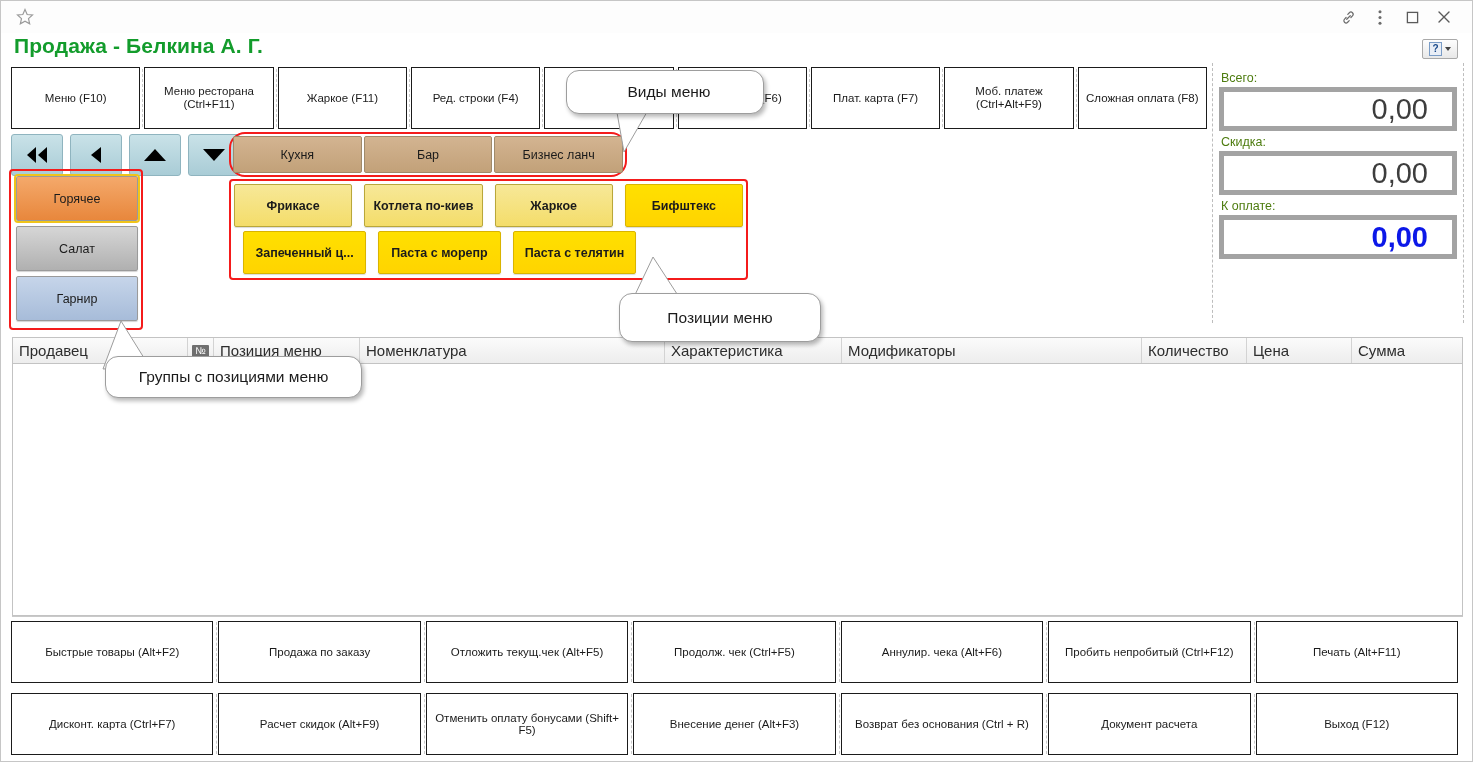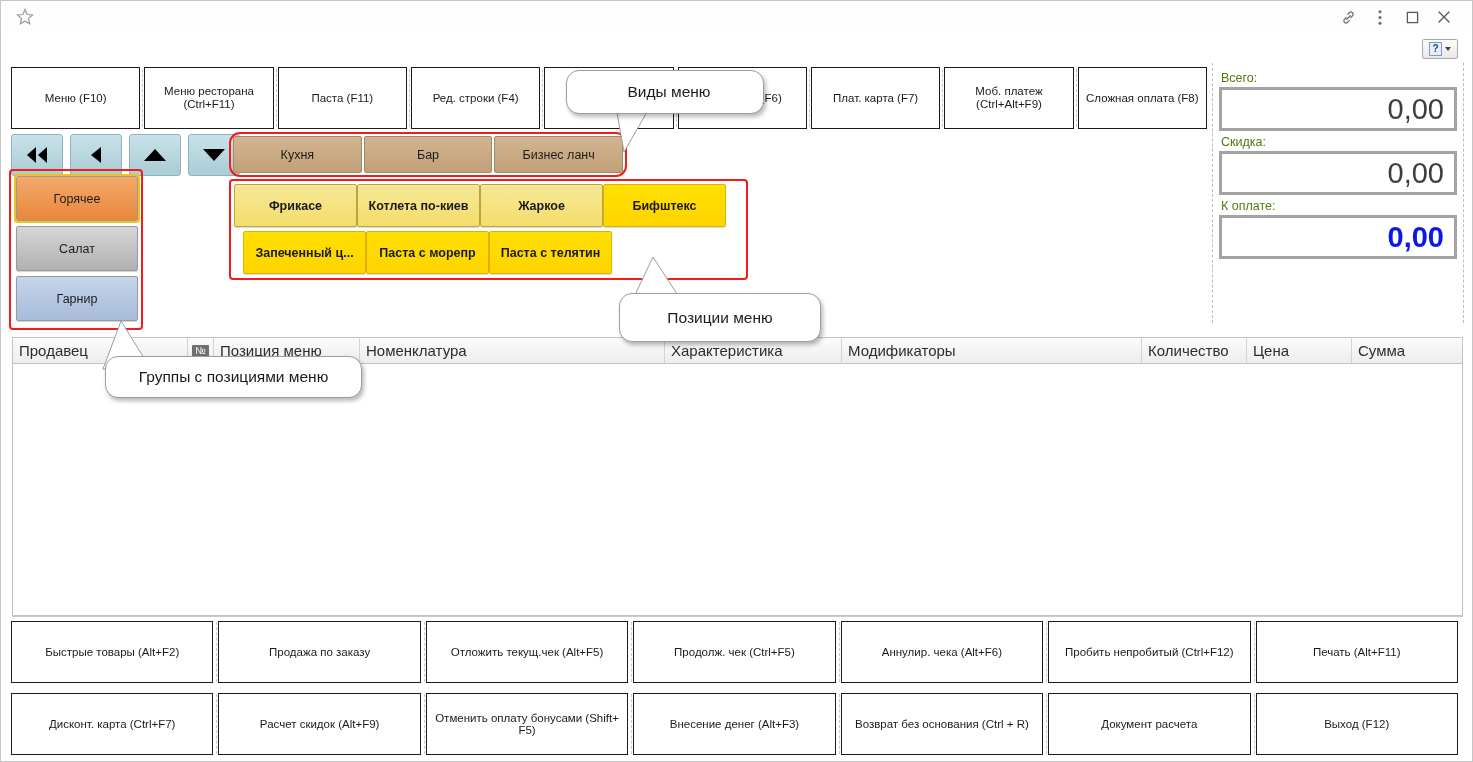--- a/index.html
+++ b/index.html
@@ -70,23 +70,23 @@
   }
 
   
   .totals {
     position:absolute; left:1211px; top:62px; width:252px; height:260px;
     border-left:1px dashed #bdbdbd; border-right:1px dashed #bdbdbd;
     padding:4px 6px 0 6px;
   }
   .tot-label { font-size:12.5px; color:#4d7c0f; margin:4px 0 2px 2px; }
   .tot-box {
-    height:44px; border:3px solid #a3a3a3; background:#fff;
+    height:44px; border:5px solid #a3a3a3; background:#fff;
     display:flex; align-items:center; justify-content:flex-end;
-    padding-right:10px;
+    padding-right:24px;
     font-size:29px; color:#3d3d3d; font-weight:normal;
   }
   .tot-box.pay { color:#0c18e8; font-weight:bold; }
 
   
   .navrow { position:absolute; left:10px; top:133px; display:flex; gap:7px; }
   .nav-btn {
     width:52px; height:42px;
     background:linear-gradient(#c9e2e8,#a9ccd6);
     border:1px solid #8fb4bf; border-radius:3px;
@@ -106,37 +106,37 @@
     font-size:12.5px; color:#1b1b1b;
     box-shadow:0 1px 1px rgba(0,0,0,.18);
   }
   .grp-hot { background:linear-gradient(#f4a96b,#e8873c); outline:2px solid #f0c419; outline-offset:0px; }
   .grp-salad { background:linear-gradient(#d6d6d6,#b0b0b0); }
   .grp-garnir { background:linear-gradient(#c6d5ea,#a7bcd9); margin-bottom:0; }
 
   
   .kinds-wrap {
     position:absolute; left:228px; top:131px; width:398px; height:45px;
-    border:2px solid #f41b1b; border-radius:11px;
+    border:2px solid #f41b1b; border-radius:16px;
     padding:2px; display:flex; gap:2px;
   }
   .kind-btn {
     flex:1 1 0; border:1px solid #a08a6b; border-radius:2px;
     background:linear-gradient(#d3b491,#c2a179);
     display:flex; align-items:center; justify-content:center;
     font-size:12.5px; color:#1b1b1b;
   }
 
   
   .pos-wrap {
     position:absolute; left:228px; top:178px; width:519px; height:101px;
     border:2px solid #f41b1b; border-radius:4px;
     padding:3px;
   }
-  .pos-row { display:flex; gap:0; margin-bottom:4px; }
+  .pos-row { display:flex; gap:12px; margin-bottom:4px; }
   .pos-row:last-child { margin-bottom:0;padding-left:9px; }
   .pos-btn {
     width:123px; height:43px;
     border:1px solid #b9a73a; border-radius:2px;
     display:flex; align-items:center; justify-content:center;
     font-size:12.5px; font-weight:bold; color:#1b1b1b;
     box-shadow:0 1px 1px rgba(0,0,0,.15);
     overflow:hidden; white-space:nowrap;
   }
   .pale { background:linear-gradient(#f7e898,#f4dd6a); }
@@ -220,36 +220,37 @@
           </svg>
       </div>
       <div class="win-btn">
         <svg width="14" height="14" viewBox="0 0 14 14" fill="none" stroke="#5a5a5a" stroke-width="1.4" stroke-linecap="round">
             <path d="M2 2 L12 12 M12 2 L2 12"></path>
           </svg>
       </div>
     </div>
   </div>
 
+  <div class="doctitle">Продажа - Белкина А. Г.</div>
 
   <div class="help-btn">
     <div class="help-q">?</div>
     <div class="help-car"></div>
   </div>
 
   <div class="toolbar">
     <div class="tb-cell">
         <div class="tb-btn">Меню (F10)</div>
       </div>
     <div class="tb-cell">
         <div class="tb-btn">Меню ресторана
 (Ctrl+F11)</div>
       </div>
     <div class="tb-cell">
-        <div class="tb-btn">Паста (F11)</div>
+        <div class="tb-btn">Жаркое (F11)</div>
       </div>
     <div class="tb-cell">
         <div class="tb-btn">Ред. строки (F4)</div>
       </div>
     <div class="tb-cell">
         <div class="tb-btn">Возврат</div>
       </div>
     <div class="tb-cell">
         <div class="tb-btn">Наличные (F6)</div>
       </div>

